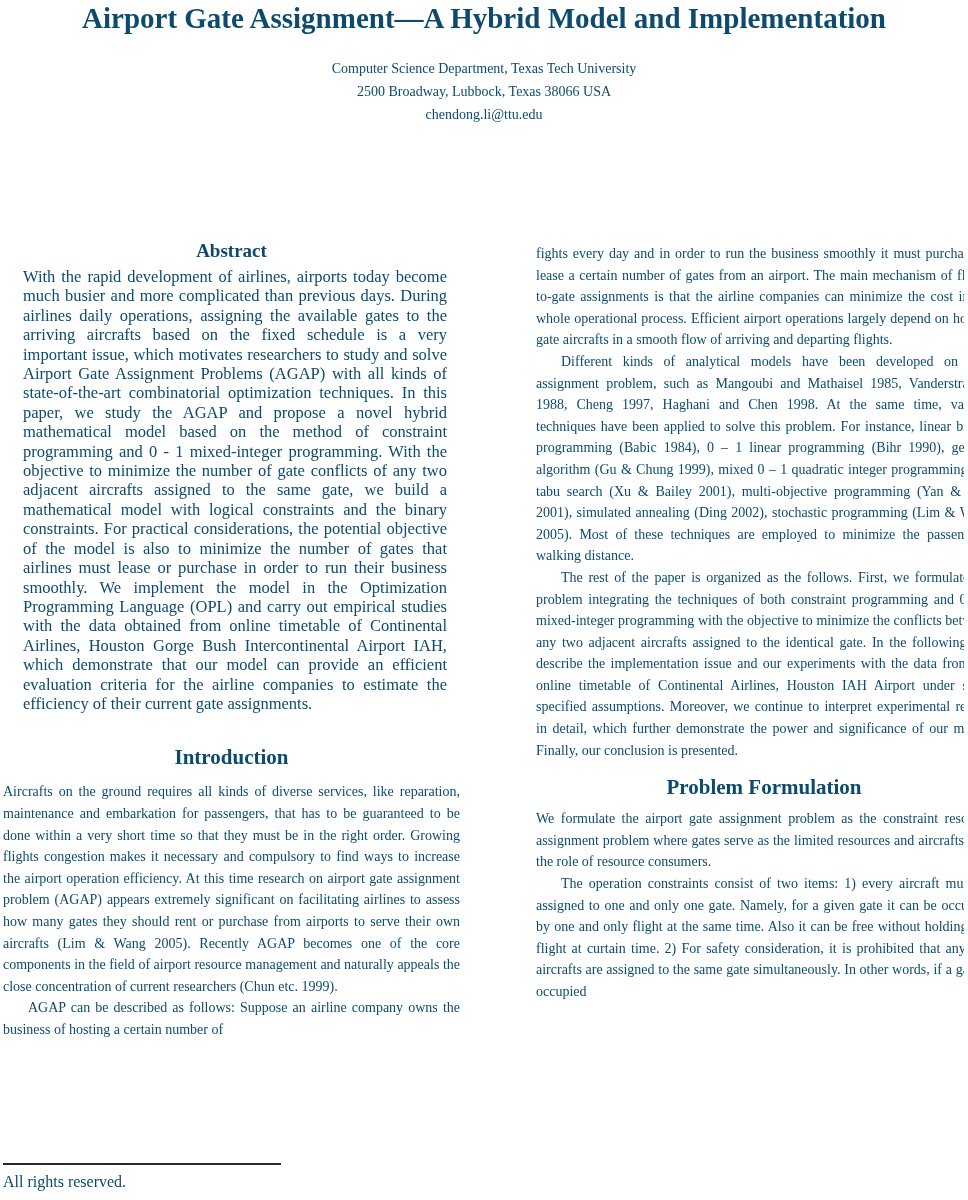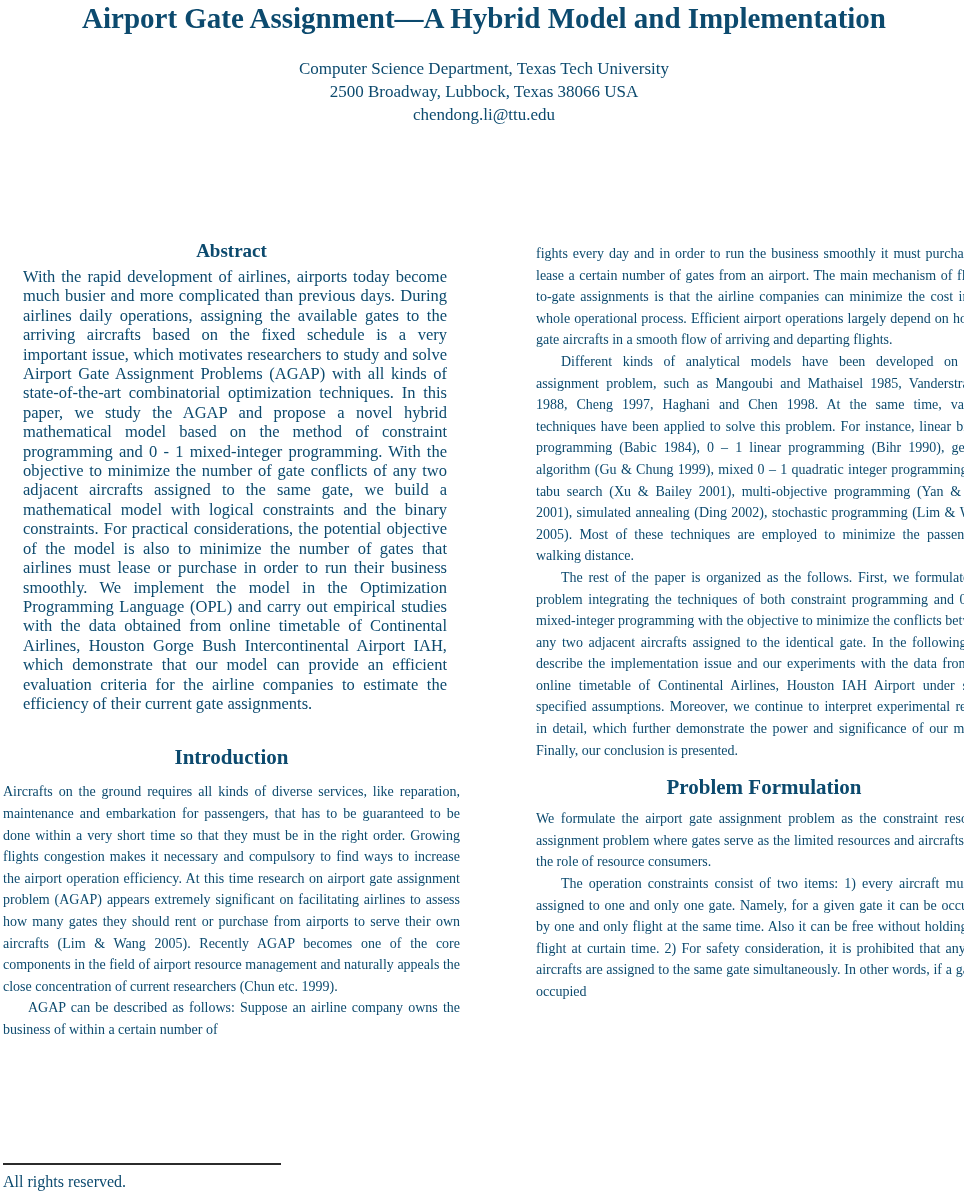--- a/index.html
+++ b/index.html
@@ -30,21 +30,21 @@
     line-height: 34px;
   }
   .paper-author {
     margin-top: 24px;
     font-size: 21px;
     font-weight: bold;
     line-height: 24px;
   }
   .paper-affiliation {
     margin-top: 22px;
-    font-size: 17px;
+    font-size: 14px;
     line-height: 23px;
   }
   .columns {
     position: absolute;
     top: 240px;
     left: 3px;
     width: 961px;
     height: 960px;
     display: flex;
     gap: 76px;
@@ -131,21 +131,21 @@
 
   <div class="columns">
 
     <div class="col col-left">
       <div class="abstract-heading">Abstract</div>
       <div class="abstract-body">With the rapid development of airlines, airports today become much busier and more complicated than previous days. During airlines daily operations, assigning the available gates to the arriving aircrafts based on the fixed schedule is a very important issue, which motivates researchers to study and solve Airport Gate Assignment Problems (AGAP) with all kinds of state-of-the-art combinatorial optimization techniques. In this paper, we study the AGAP and propose a novel hybrid mathematical model based on the method of constraint programming and 0 - 1 mixed-integer programming. With the objective to minimize the number of gate conflicts of any two adjacent aircrafts assigned to the same gate, we build a mathematical model with logical constraints and the binary constraints. For practical considerations, the potential objective of the model is also to minimize the number of gates that airlines must lease or purchase in order to run their business smoothly. We implement the model in the Optimization Programming Language (OPL) and carry out empirical studies with the data obtained from online timetable of Continental Airlines, Houston Gorge Bush Intercontinental Airport IAH, which demonstrate that our model can provide an efficient evaluation criteria for the airline companies to estimate the efficiency of their current gate assignments.</div>
 
       <div class="section-heading intro-heading">Introduction</div>
       <div class="body-text">
         <p>Aircrafts on the ground requires all kinds of diverse services, like reparation, maintenance and embarkation for passengers, that has to be guaranteed to be done within a very short time so that they must be in the right order. Growing flights congestion makes it necessary and compulsory to find ways to increase the airport operation efficiency. At this time research on airport gate assignment problem (AGAP) appears extremely significant on facilitating airlines to assess how many gates they should rent or purchase from airports to serve their own aircrafts (Lim &amp; Wang 2005). Recently AGAP becomes one of the core components in the field of airport resource management and naturally appeals the close concentration of current researchers (Chun etc. 1999).</p>
-        <p class="indent">AGAP can be described as follows: Suppose an airline company owns the business of within a certain number of</p>
+        <p class="indent">AGAP can be described as follows: Suppose an airline company owns the business of hosting a certain number of</p>
       </div>
     </div>
 
     <div class="col col-right">
       <div class="body-text">
         <p>fights every day and in order to run the business smoothly it must purchase or lease a certain number of gates from an airport. The main mechanism of flight-to-gate assignments is that the airline companies can minimize the cost in the whole operational process. Efficient airport operations largely depend on how to gate aircrafts in a smooth flow of arriving and departing flights.</p>
         <p class="indent">Different kinds of analytical models have been developed on gate assignment problem, such as Mangoubi and Mathaisel 1985, Vanderstraetan 1988, Cheng 1997, Haghani and Chen 1998. At the same time, various techniques have been applied to solve this problem. For instance, linear binary programming (Babic 1984), 0 – 1 linear programming (Bihr 1990), genetic algorithm (Gu &amp; Chung 1999), mixed 0 – 1 quadratic integer programming and tabu search (Xu &amp; Bailey 2001), multi-objective programming (Yan &amp; Huo 2001), simulated annealing (Ding 2002), stochastic programming (Lim &amp; Wang 2005). Most of these techniques are employed to minimize the passenger’s walking distance.</p>
         <p class="indent">The rest of the paper is organized as the follows. First, we formulate the problem integrating the techniques of both constraint programming and 0 – 1 mixed-integer programming with the objective to minimize the conflicts between any two adjacent aircrafts assigned to the identical gate. In the following, we describe the implementation issue and our experiments with the data from the online timetable of Continental Airlines, Houston IAH Airport under some specified assumptions. Moreover, we continue to interpret experimental results in detail, which further demonstrate the power and significance of our model. Finally, our conclusion is presented.</p>
       </div>
 

